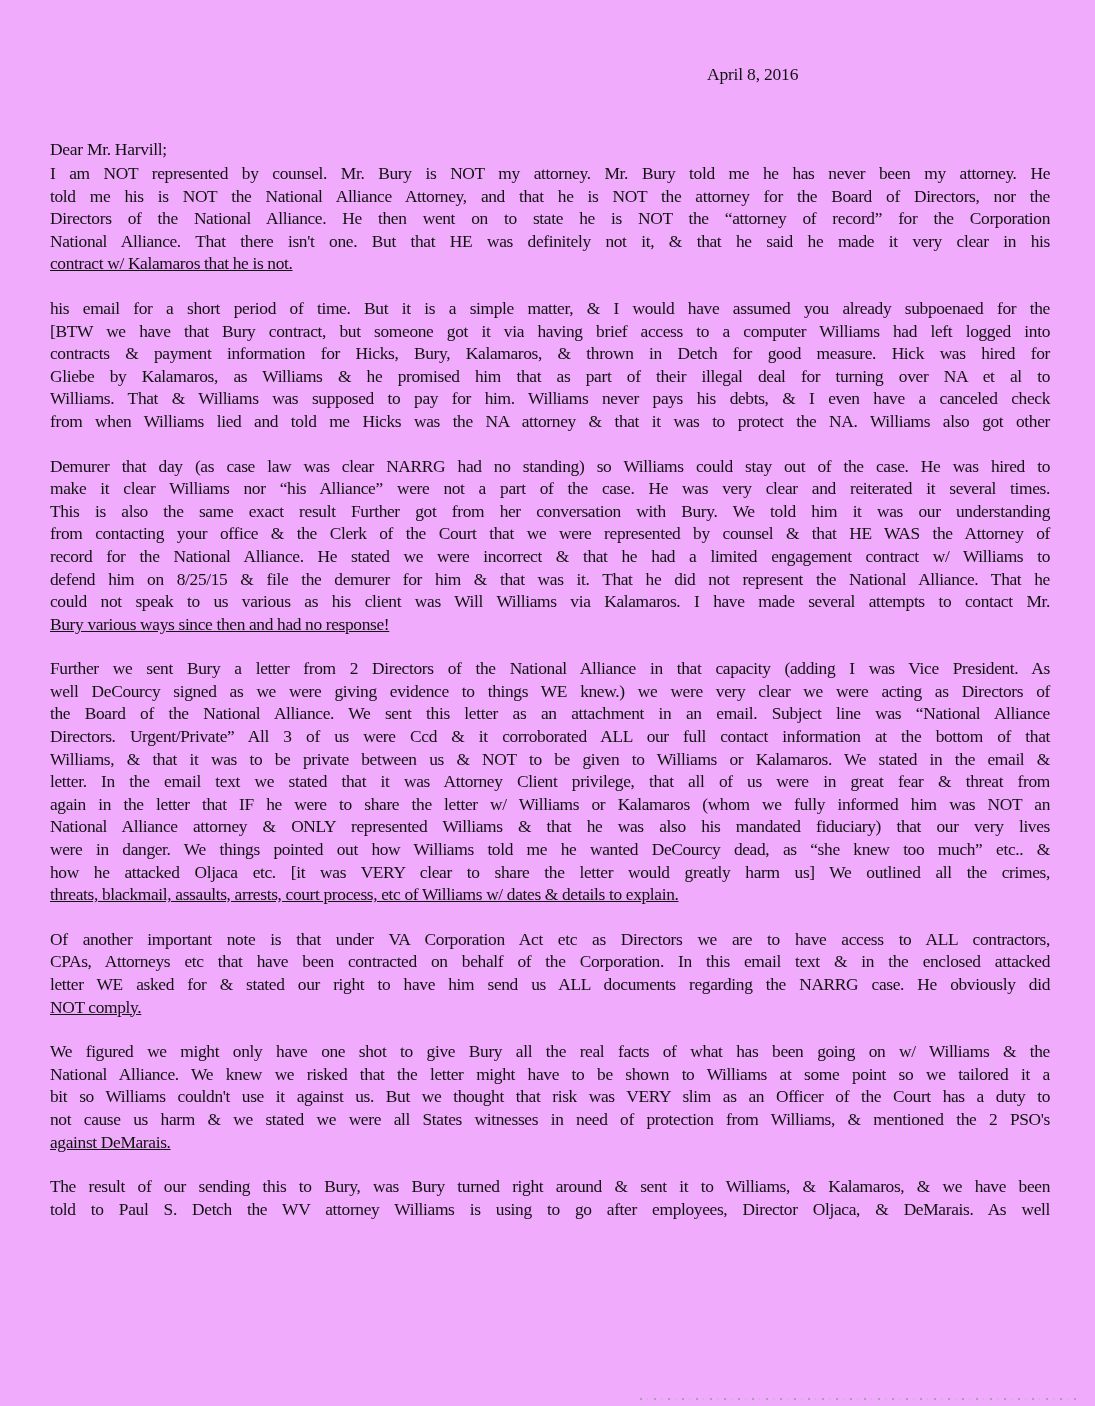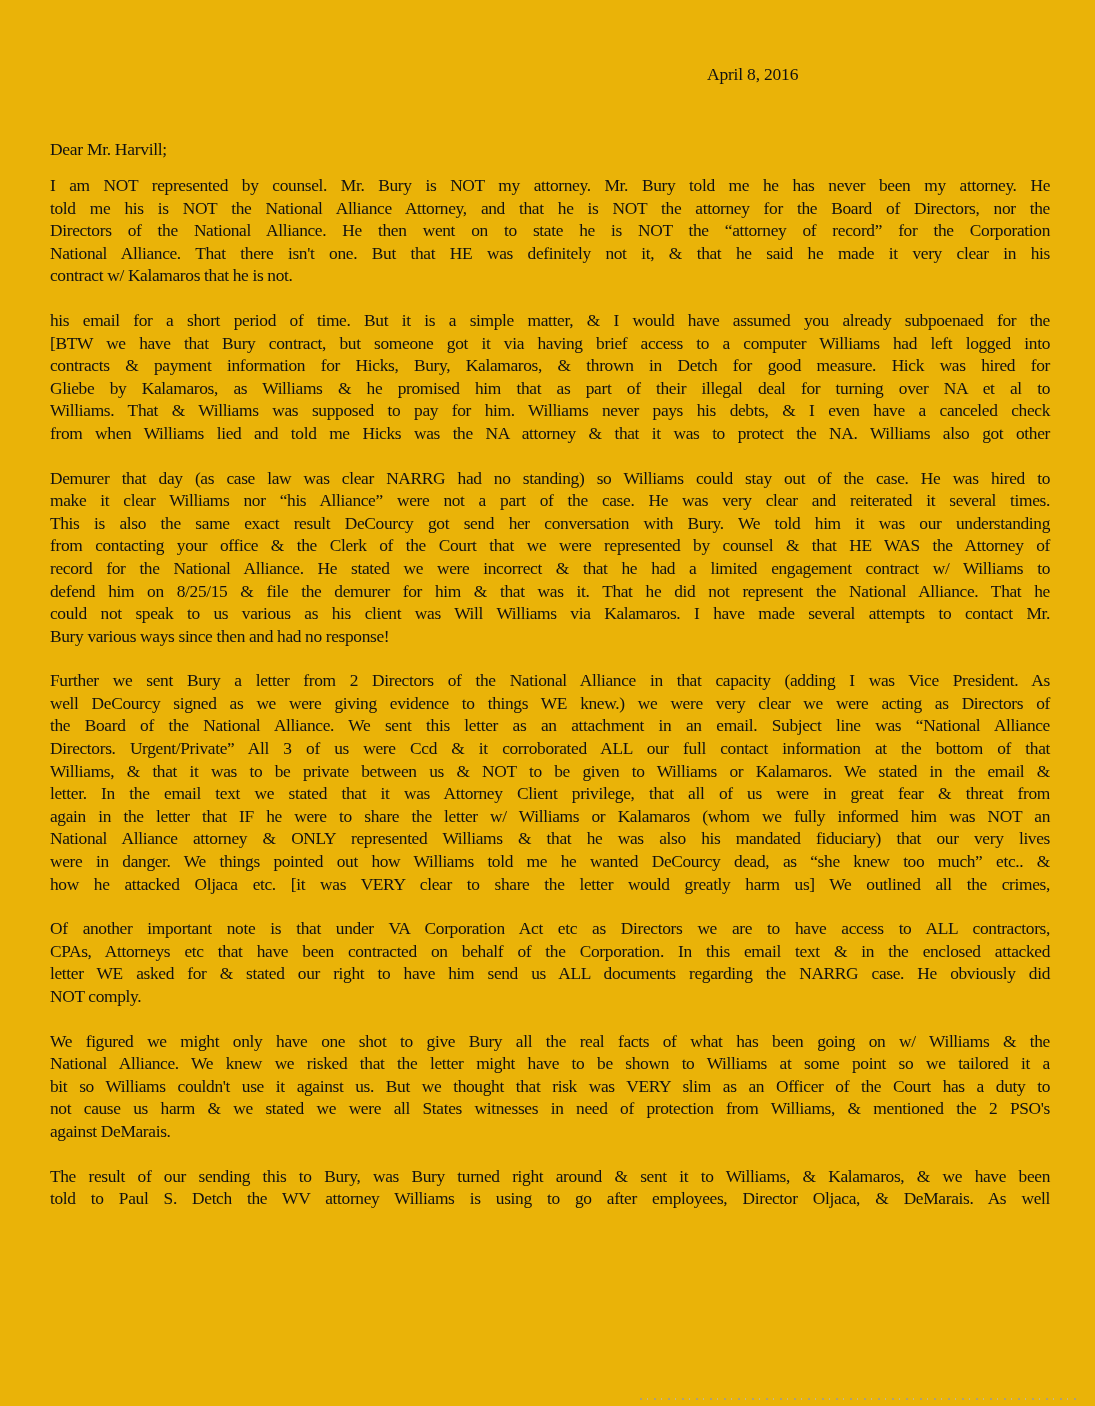--- a/index.html
+++ b/index.html
@@ -13,58 +13,59 @@
       position: relative;
       overflow: hidden;
       font-family: "Liberation Serif", "DejaVu Serif", serif;
       color: #111111;
     }
     .page {
       position: absolute;
       left: 0; top: 0;
       width: 1095px;
       height: 1406px;
-      background: #eab308;
+      background: #f0abfc;
     }
     .date {
       position: absolute;
       left: 707px;
       top: 64px;
       font-size: 17.5px;
       letter-spacing: -0.2px;
     }
     .salutation {
       position: absolute;
       left: 50px;
       top: 139px;
       font-size: 17.5px;
       letter-spacing: -0.3px;
     }
     .body {
       position: absolute;
       left: 50px;
-      top: 174px;
+      top: 162px;
       width: 1000px;
     }
     .para {
       margin: 0 0 22px 0;
     }
     .line {
       display: block;
       height: 22.6px;
       line-height: 22.6px;
       font-size: 17.4px;
       white-space: nowrap;
       letter-spacing: -0.35px;
       text-align: justify;
       text-align-last: justify;
       width: 1000px;
     }
     .line.last {
       text-align-last: left;
+      text-decoration: underline;
     }
     .scan-noise {
       position: absolute;
       left: 640px;
       top: 1398px;
       width: 440px;
       height: 2px;
       background: repeating-linear-gradient(90deg, #9a9a9a 0 2px, transparent 2px 7px, #b8b8b8 7px 8px, transparent 8px 14px);
       opacity: 0.8;
     }
@@ -91,39 +92,40 @@
       <span class="line">[BTW we have that Bury contract, but someone got it via having brief access to a computer Williams had left logged into</span>
       <span class="line">contracts &amp; payment information for Hicks, Bury, Kalamaros, &amp; thrown in Detch for good measure. Hick was hired for</span>
       <span class="line">Gliebe by Kalamaros, as Williams &amp; he promised him that as part of their illegal deal for turning over NA et al to</span>
       <span class="line">Williams. That &amp; Williams was supposed to pay for him. Williams never pays his debts, &amp; I even have a canceled check</span>
       <span class="line">from when Williams lied and told me Hicks was the NA attorney &amp; that it was to protect the NA. Williams also got other</span>
     </div>
 
     <div class="para">
       <span class="line">Demurer that day (as case law was clear NARRG had no standing) so Williams could stay out of the case. He was hired to</span>
       <span class="line">make it clear Williams nor “his Alliance” were not a part of the case. He was very clear and reiterated it several times.</span>
-      <span class="line">This is also the same exact result DeCourcy got send her conversation with Bury. We told him it was our understanding</span>
+      <span class="line">This is also the same exact result Further got from her conversation with Bury. We told him it was our understanding</span>
       <span class="line">from contacting your office &amp; the Clerk of the Court that we were represented by counsel &amp; that HE WAS the Attorney of</span>
       <span class="line">record for the National Alliance. He stated we were incorrect &amp; that he had a limited engagement contract w/ Williams to</span>
       <span class="line">defend him on 8/25/15 &amp; file the demurer for him &amp; that was it. That he did not represent the National Alliance. That he</span>
       <span class="line">could not speak to us various as his client was Will Williams via Kalamaros. I have made several attempts to contact Mr.</span>
       <span class="line last">Bury various ways since then and had no response!</span>
     </div>
 
     <div class="para">
       <span class="line">Further we sent Bury a letter from 2 Directors of the National Alliance in that capacity (adding I was Vice President. As</span>
       <span class="line">well DeCourcy signed as we were giving evidence to things WE knew.) we were very clear we were acting as Directors of</span>
       <span class="line">the Board of the National Alliance. We sent this letter as an attachment in an email. Subject line was “National Alliance</span>
       <span class="line">Directors. Urgent/Private” All 3 of us were Ccd &amp; it corroborated ALL our full contact information at the bottom of that</span>
       <span class="line">Williams, &amp; that it was to be private between us &amp; NOT to be given to Williams or Kalamaros. We stated in the email &amp;</span>
       <span class="line">letter. In the email text we stated that it was Attorney Client privilege, that all of us were in great fear &amp; threat from</span>
       <span class="line">again in the letter that IF he were to share the letter w/ Williams or Kalamaros (whom we fully informed him was NOT an</span>
       <span class="line">National Alliance attorney &amp; ONLY represented Williams &amp; that he was also his mandated fiduciary) that our very lives</span>
       <span class="line">were in danger. We things pointed out how Williams told me he wanted DeCourcy dead, as “she knew too much” etc.. &amp;</span>
       <span class="line">how he attacked Oljaca etc. [it was VERY clear to share the letter would greatly harm us] We outlined all the crimes,</span>
+      <span class="line last">threats, blackmail, assaults, arrests, court process, etc of Williams w/ dates &amp; details to explain.</span>
     </div>
 
     <div class="para">
       <span class="line">Of another important note is that under VA Corporation Act etc as Directors we are to have access to ALL contractors,</span>
       <span class="line">CPAs, Attorneys etc that have been contracted on behalf of the Corporation. In this email text &amp; in the enclosed attacked</span>
       <span class="line">letter WE asked for &amp; stated our right to have him send us ALL documents regarding the NARRG case. He obviously did</span>
       <span class="line last">NOT comply.</span>
     </div>
 
     <div class="para">

